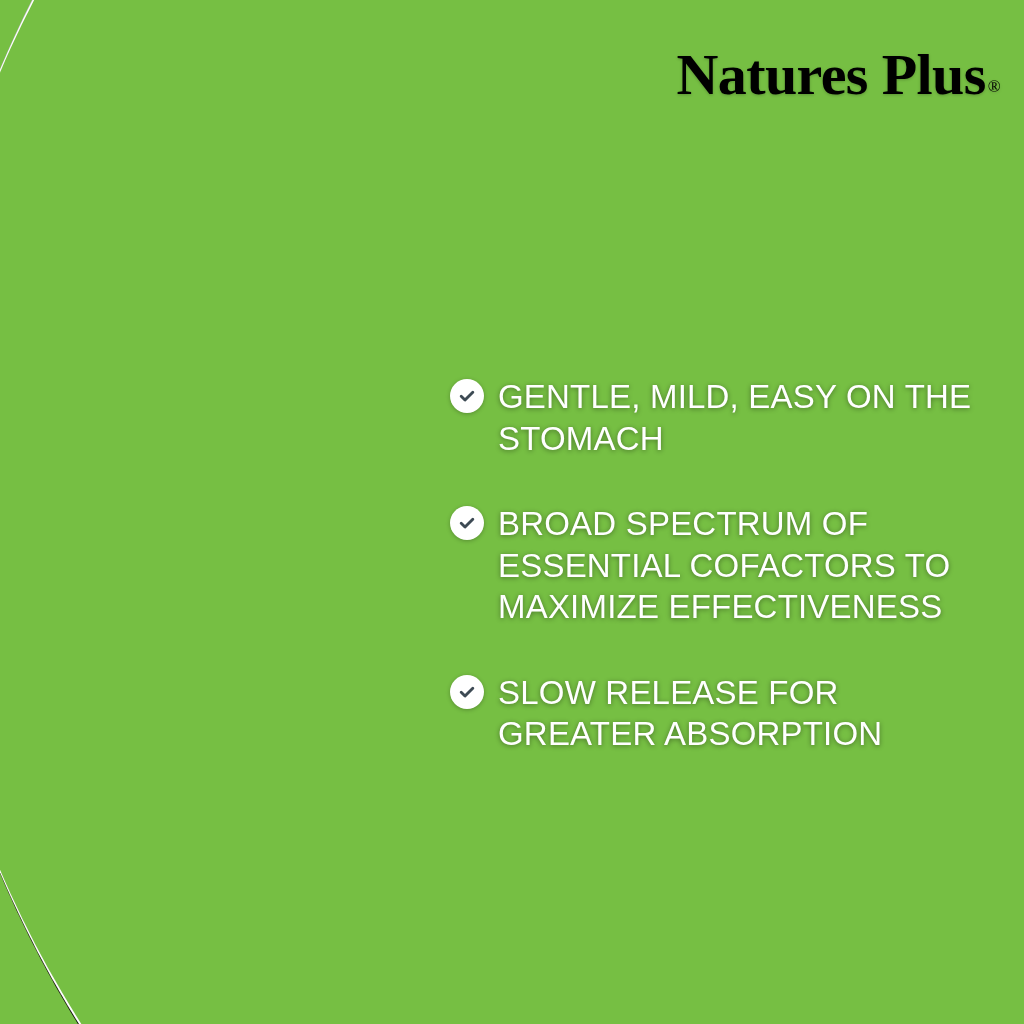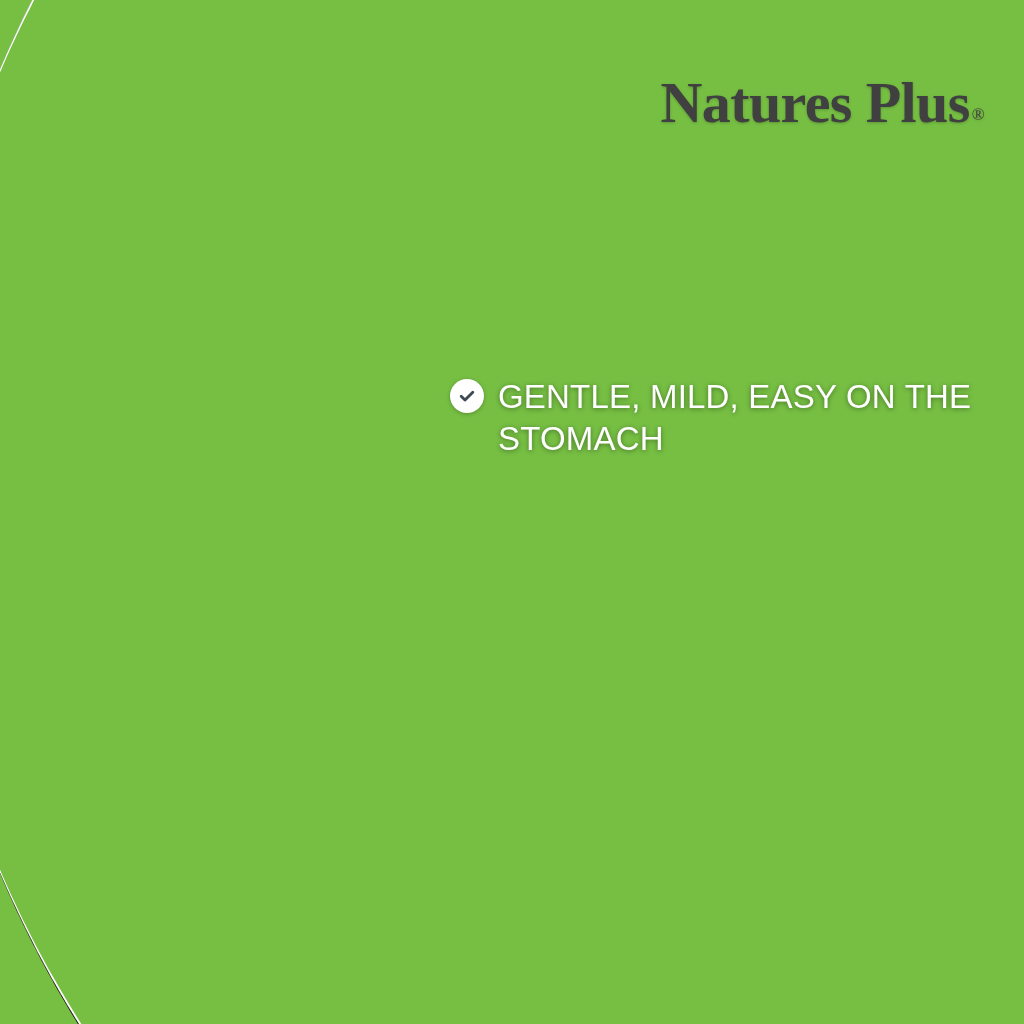--- a/index.html
+++ b/index.html
@@ -280,31 +280,30 @@
 
   
   .overlay {
     position: absolute;
     inset: 0;
     z-index: 10;
   }
 
   .brand-logo {
     position: absolute;
-    right: 42px;
+    right: 26px;
     top: 46px;
-    color: #404040;
+    color: #000000;
     font-family: "Liberation Serif", serif;
     font-size: 58px;
     font-weight: 700;
     letter-spacing: -0.6px;
     line-height: 1;
     white-space: nowrap;
     text-shadow: 0 1px 3px rgba(0,0,0,.22);
-    margin-top: 28px;
   }
   .brand-reg {
     font-size: 17px;
     vertical-align: baseline;
     position: relative;
     top: -2px;
     left: 2px;
     font-weight: 400;
   }
 
@@ -418,17 +417,33 @@
       <div class="benefit">
         <span class="check-badge">
           <svg width="18" height="18" viewBox="0 0 18 18" aria-hidden="true">
             <path d="M3.2 9.3 L7 13 L14.8 5.2" fill="none" stroke="#3d4a54" stroke-width="2.9" stroke-linecap="round" stroke-linejoin="round"></path>
           </svg>
         </span>
         <div class="benefit-text">GENTLE, MILD, EASY ON THE STOMACH</div>
       </div>
 
 
-
+      <div class="benefit">
+        <span class="check-badge">
+          <svg width="18" height="18" viewBox="0 0 18 18" aria-hidden="true">
+            <path d="M3.2 9.3 L7 13 L14.8 5.2" fill="none" stroke="#3d4a54" stroke-width="2.9" stroke-linecap="round" stroke-linejoin="round"></path>
+          </svg>
+        </span>
+        <div class="benefit-text">BROAD SPECTRUM OF ESSENTIAL COFACTORS TO MAXIMIZE EFFECTIVENESS</div>
+      </div>
+
+      <div class="benefit">
+        <span class="check-badge">
+          <svg width="18" height="18" viewBox="0 0 18 18" aria-hidden="true">
+            <path d="M3.2 9.3 L7 13 L14.8 5.2" fill="none" stroke="#3d4a54" stroke-width="2.9" stroke-linecap="round" stroke-linejoin="round"></path>
+          </svg>
+        </span>
+        <div class="benefit-text">SLOW RELEASE FOR GREATER ABSORPTION</div>
+      </div>
 
     </div>
   </div>
 </div>
 
 </body></html>

